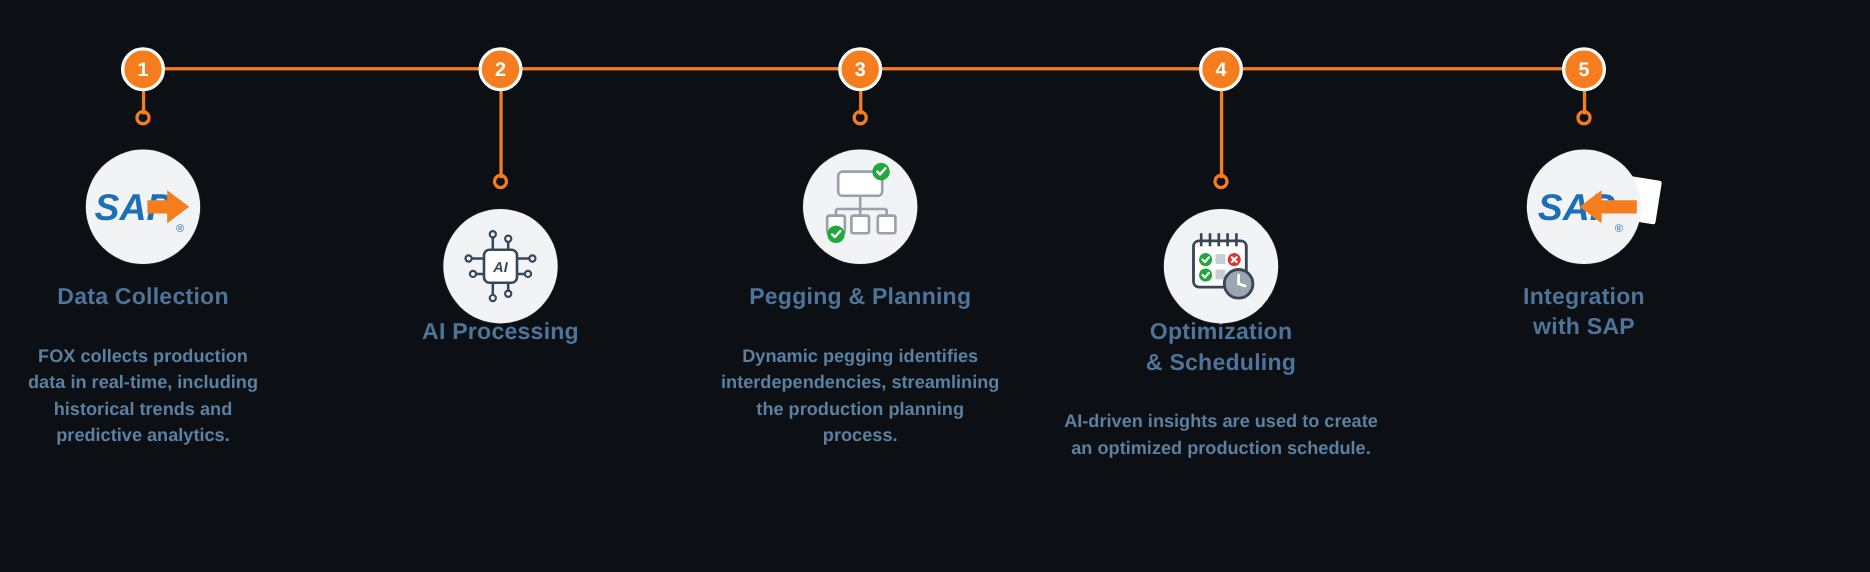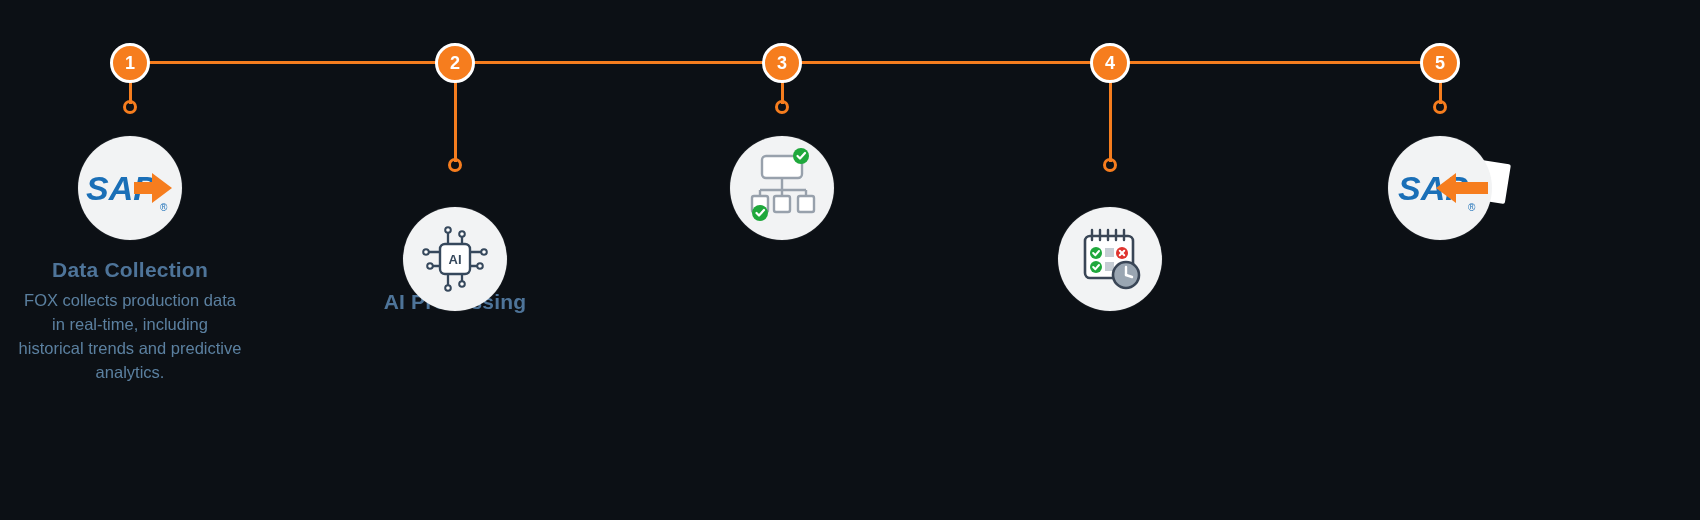--- a/index.html
+++ b/index.html
@@ -24,40 +24,41 @@
   .high .vline { height:42px; }
   .low  .vline { height:100px; }
   .dot {
     position:absolute; left:163px; width:14px; height:14px; border:3px solid #F67D1E;
     border-radius:50%; background:transparent;
   }
   .high .dot { top:100px; }
   .low  .dot { top:158px; }
   .icon-wrap { position:absolute; left:118px; width:104px; height:104px; }
   .high .icon-wrap { top:136px; }
-  .low  .icon-wrap { top:207px; }
+  .low  .icon-wrap { top:190px;font-style:italic; }
   .icon-circle {
     position:relative; z-index:1; width:104px; height:104px; border-radius:50%;
     background:#F2F3F4; display:flex; align-items:center; justify-content:center;
     box-shadow:0 0 0 1px rgba(255,255,255,0.04);
   }
   .paper {
     position:absolute; z-index:0; right:-16px; top:26px; width:30px; height:40px;
     background:#ffffff; border-radius:2px; transform:rotate(9deg);
   }
   .text { position:absolute; left:0; width:340px; }
   .high .text { top:256px; }
   .low  .text { top:288px; }
   .title {
     font-size:21px; font-weight:bold; color:#4E7499; white-space:pre-line; line-height:1.32;
     letter-spacing:0.2px;
   }
   .body-text {
-    margin:4px auto 0; font-size:16.5px; line-height:1.46; color:#5B80A0;
+    margin:28px auto 0; font-size:16.5px; line-height:1.46; color:#5B80A0;
     max-width:var(--bw,240px);
+    font-weight:bold;
   }
   .icon-circle svg text { font-family:"Liberation Sans", sans-serif; }
 </style>
 </head>
 <body>
 
 <div class="canvas">
 
   <div class="hline"></div>
 
@@ -135,20 +136,24 @@
           <rect x="22" y="60" width="16" height="16" rx="2" fill="#ffffff" stroke="#98A1AC" stroke-width="2.4"></rect>
           <rect x="44" y="60" width="16" height="16" rx="2" fill="#ffffff" stroke="#98A1AC" stroke-width="2.4"></rect>
           <rect x="68" y="60" width="16" height="16" rx="2" fill="#ffffff" stroke="#98A1AC" stroke-width="2.4"></rect>
           <circle cx="71" cy="20" r="8" fill="#1FA83C"></circle>
           <polyline points="67.5,20 70,22.5 75,17" stroke="#ffffff" stroke-width="2.2" fill="none" stroke-linecap="round" stroke-linejoin="round"></polyline>
           <circle cx="30" cy="77" r="8" fill="#1FA83C"></circle>
           <polyline points="26.5,77 29,79.5 34,74" stroke="#ffffff" stroke-width="2.2" fill="none" stroke-linecap="round" stroke-linejoin="round"></polyline>
         </svg>
       </div>
     </div>
+    <div class="text">
+      <div class="title">Pegging &amp; Planning</div>
+      <div class="body-text">Dynamic pegging identifies interdependencies, streamlining the production planning process.</div>
+    </div>
   </div>
 
   <div class="step s4 low">
     <div class="vline"></div>
     <div class="dot"></div>
     <div class="num">4</div>
     <div class="icon-wrap">
       <div class="icon-circle">
         <svg viewBox="0 0 104 104" width="104" height="104">
           <rect x="27" y="29" width="48" height="42" rx="5" fill="#ffffff" stroke="#3A4656" stroke-width="2.6"></rect>
@@ -171,33 +176,40 @@
           <polyline points="35.2,60 37.4,62.2 41,58" stroke="#ffffff" stroke-width="2" fill="none" stroke-linecap="round" stroke-linejoin="round"></polyline>
           <rect x="47" y="55" width="9" height="9" fill="#C6CDD4"></rect>
           <circle cx="68" cy="68" r="13" fill="#9AA6B2" stroke="#3A4656" stroke-width="2.6"></circle>
           <g stroke="#ffffff" stroke-width="2.4" stroke-linecap="round">
             <line x1="68" y1="68" x2="68" y2="60"></line>
             <line x1="68" y1="68" x2="74" y2="70"></line>
           </g>
         </svg>
       </div>
     </div>
+    <div class="text">
+      <div class="title">Optimization
+&amp; Scheduling</div>
+      <div class="body-text">AI-driven insights are used to create an optimized production schedule.</div>
+    </div>
   </div>
 
   <div class="step s5 high">
     <div class="vline"></div>
     <div class="dot"></div>
     <div class="num">5</div>
     <div class="icon-wrap">
       <div class="paper"></div>
       <div class="icon-circle">
         <svg viewBox="0 0 104 104" width="104" height="104">
           <text x="10" y="64" font-size="34" font-weight="bold" font-style="italic" fill="#1A6FB7">SAP</text>
           <polygon points="48,52 68,37 68,46 100,46 100,58 68,58 68,67" fill="#F67D1E"></polygon>
           <text x="80" y="75" font-size="10" fill="#1A6FB7">®</text>
         </svg>
       </div>
     </div>
     <div class="text">
+      <div class="title">Integration
+with SAP</div>
     </div>
   </div>
 
 </div>
 
 </body></html>

